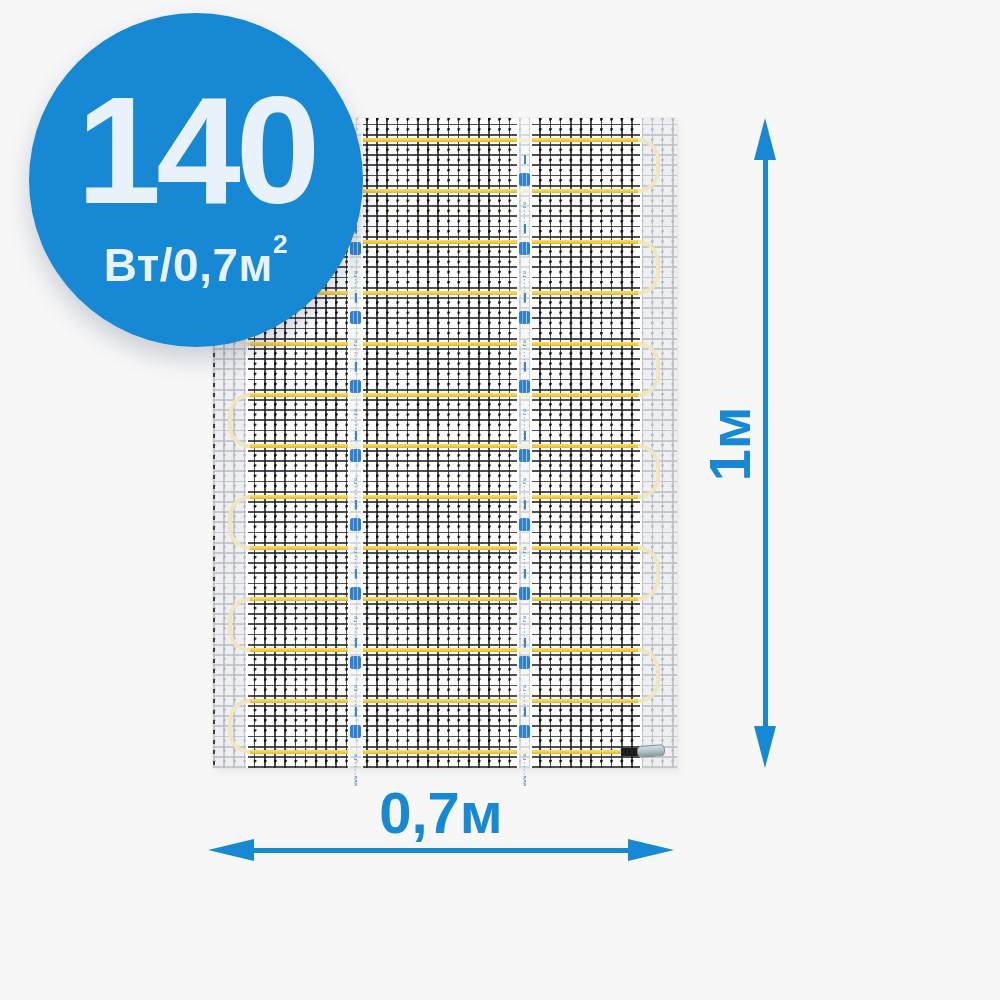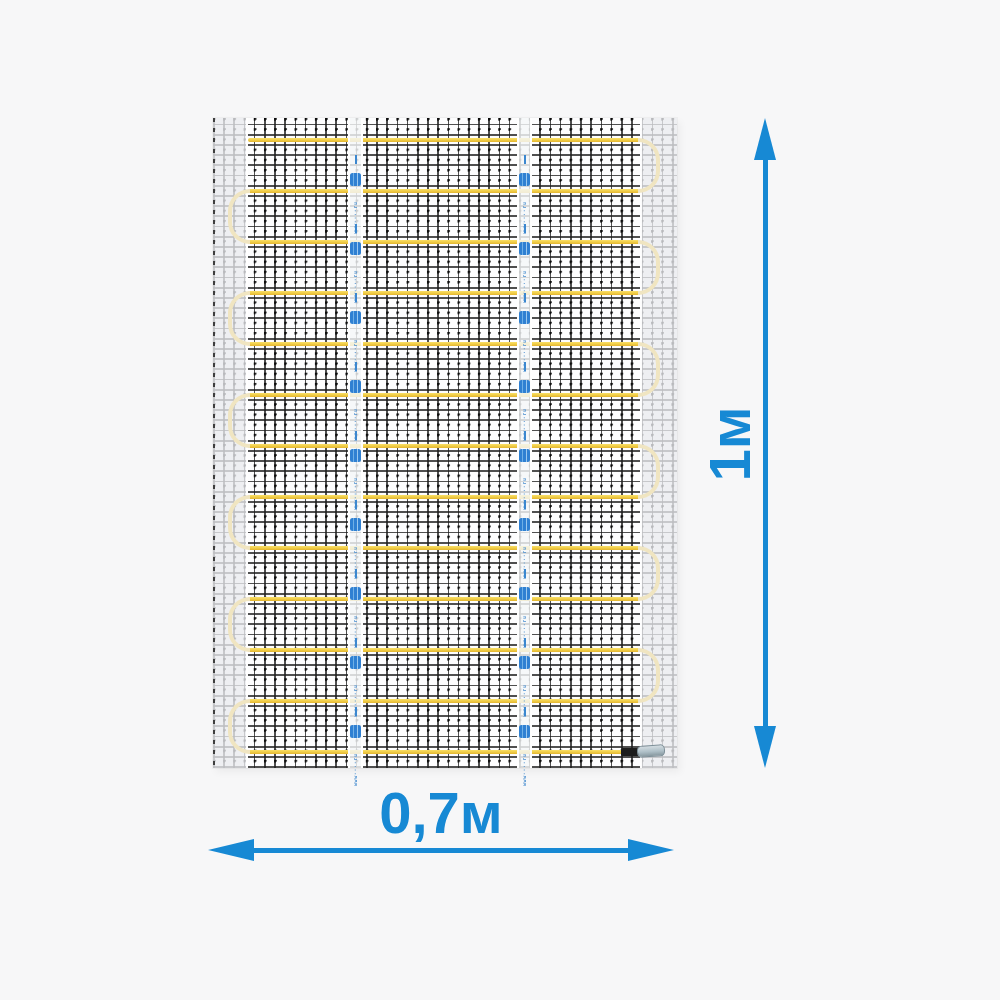--- a/index.html
+++ b/index.html
@@ -149,20 +149,24 @@
           <div style="position: absolute; left: 4px; top: 555px; width: 7px; height: 44px; font: 600 5px / 7px &quot;DejaVu Sans Mono&quot;, monospace; color: rgb(75, 143, 208); writing-mode: vertical-rl; transform: rotate(180deg); letter-spacing: 0.6px; overflow: hidden;">www····ru</div>
           <div style="position: absolute; left: 6.5px; top: 589px; width: 2px; height: 9px; background: rgb(59, 135, 207);"></div>
           <div style="position: absolute; left: 2px; top: 607px; width: 11px; height: 13px; border-radius: 2.5px; background: linear-gradient(90deg, rgb(47, 128, 210) 0px, rgb(47, 128, 210) 3px, rgb(111, 176, 230) 3px, rgb(111, 176, 230) 4px, rgb(47, 128, 210) 4px, rgb(47, 128, 210) 7px, rgb(156, 201, 239) 7px, rgb(156, 201, 239) 8px, rgb(47, 128, 210) 8px, rgb(47, 128, 210) 11px);"></div>
           <div style="position: absolute; left: 4px; top: 624px; width: 7px; height: 44px; font: 600 5px / 7px &quot;DejaVu Sans Mono&quot;, monospace; color: rgb(75, 143, 208); writing-mode: vertical-rl; transform: rotate(180deg); letter-spacing: 0.6px; overflow: hidden;">www····ru</div>
         </div>
       </div>
     <div class="connector"></div>
     <div class="sleeve"></div>
   </div>
 
+  <div class="badge">
+    <div class="badge-value">140</div>
+    <div class="badge-unit"><span>Вт/0,7м</span><sup>2</sup></div>
+  </div>
 
   <div>
     <div class="head up"></div>
     <div class="v-line"></div>
     <div class="head down"></div>
     <div class="dim dim-height">1м</div>
   </div>
 
   <div>
     <div class="head leftward"></div>

